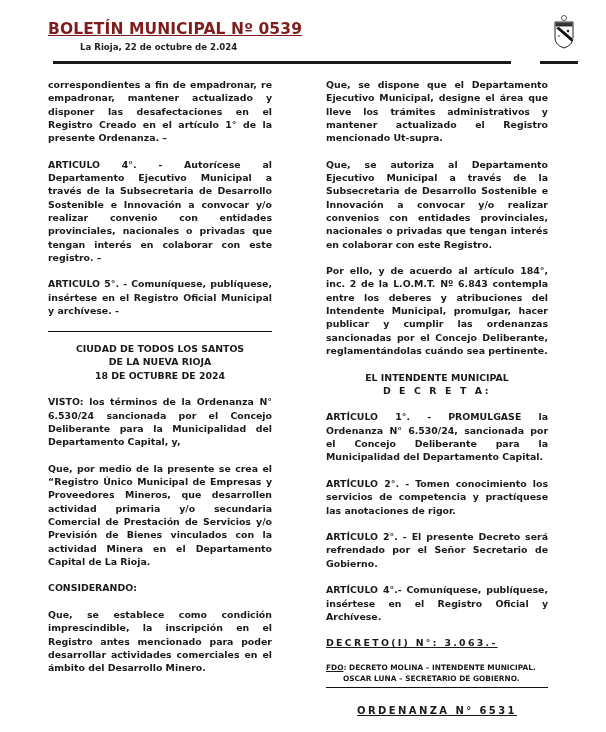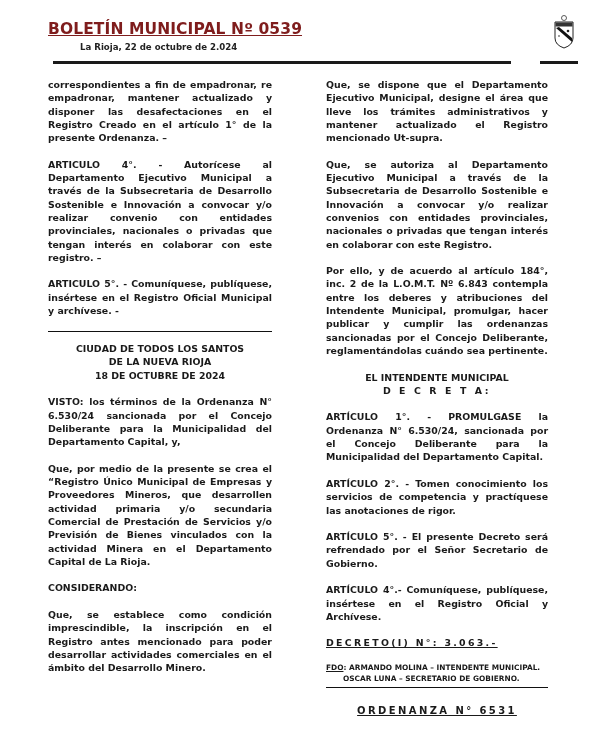--- a/index.html
+++ b/index.html
@@ -83,25 +83,25 @@
 <div class="col right">
   <p>Que, se dispone que el Departamento Ejecutivo Municipal, designe el área que lleve los trámites administrativos y mantener actualizado el Registro mencionado Ut-supra.</p>
   <p>Que, se autoriza al Departamento Ejecutivo Municipal a través de la Subsecretaria de Desarrollo Sostenible e Innovación a convocar y/o realizar convenios con entidades provinciales, nacionales o privadas que tengan interés en colaborar con este Registro.</p>
   <p>Por ello, y de acuerdo al artículo 184°, inc. 2 de la L.O.M.T. Nº 6.843 contempla entre los deberes y atribuciones del Intendente Municipal, promulgar, hacer publicar y cumplir las ordenanzas sancionadas por el Concejo Deliberante, reglamentándolas cuándo sea pertinente.</p>
   <p class="center">
     <span>EL INTENDENTE MUNICIPAL</span><br>
     <span class="spaced">D E C R E T A:</span>
   </p>
   <p>ARTÍCULO 1°. - PROMULGASE la Ordenanza N° 6.530/24, sancionada por el Concejo Deliberante para la Municipalidad del Departamento Capital.</p>
   <p>ARTÍCULO 2°. - Tomen conocimiento los servicios de competencia y practíquese las anotaciones de rigor.</p>
-  <p>ARTÍCULO 5°. - El presente Decreto será refrendado por el Señor Secretario de Gobierno.</p>
+  <p>ARTÍCULO 2°. - El presente Decreto será refrendado por el Señor Secretario de Gobierno.</p>
   <p>ARTÍCULO 4°.- Comuníquese, publíquese, insértese en el Registro Oficial y Archívese.</p>
   <div class="decree-num">DECRETO(I) N°: 3.063.-</div>
   <div class="signers">
-    <span class="fdo">FDO</span><span>: ARMANDO MOLINA – INTENDENTE MUNICIPAL.</span><br>
+    <span class="fdo">FDO</span><span>: DECRETO MOLINA – INTENDENTE MUNICIPAL.</span><br>
     <span class="line2">OSCAR LUNA – SECRETARIO DE GOBIERNO.</span>
   </div>
   <div class="rule" style="margin-top:3px"></div>
   <div class="ord-title">ORDENANZA N° 6531</div>
   <p class="center" style="line-height:12.5px">
     <span>EL CONCEJO DELIBERANTE DE LA CIUDAD</span><br>
     <br>
     <br>
     
   </p>

